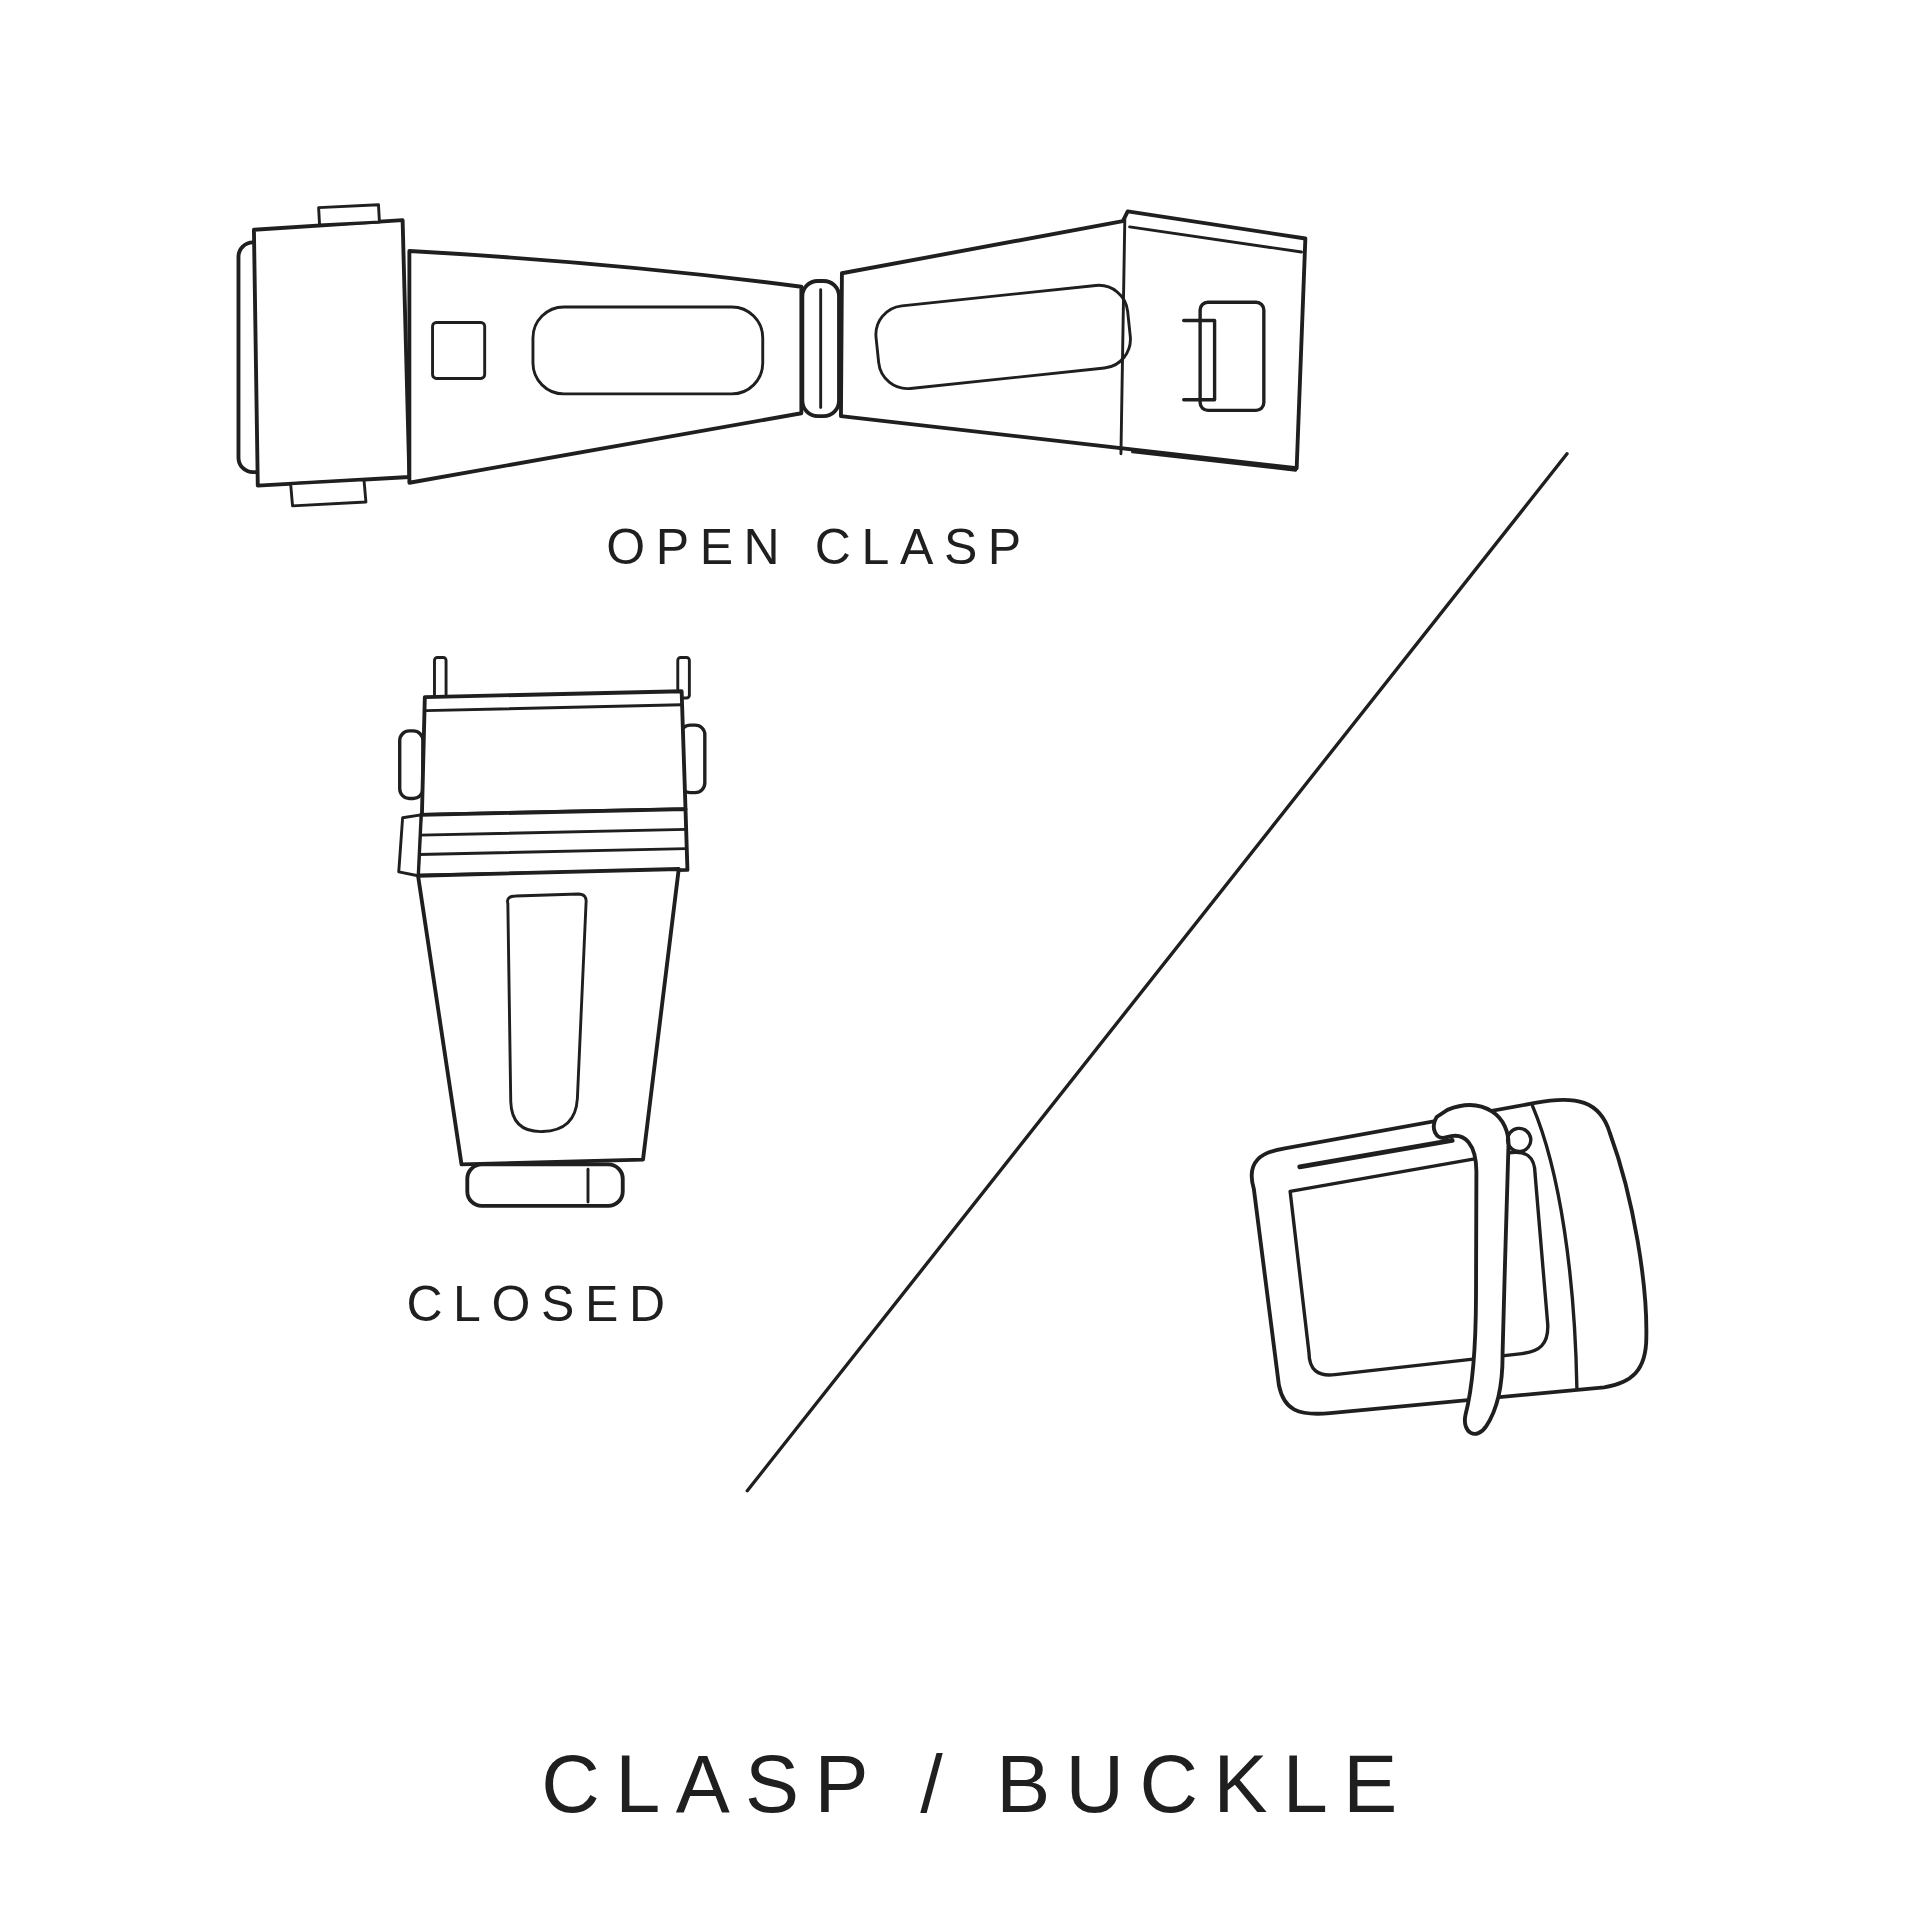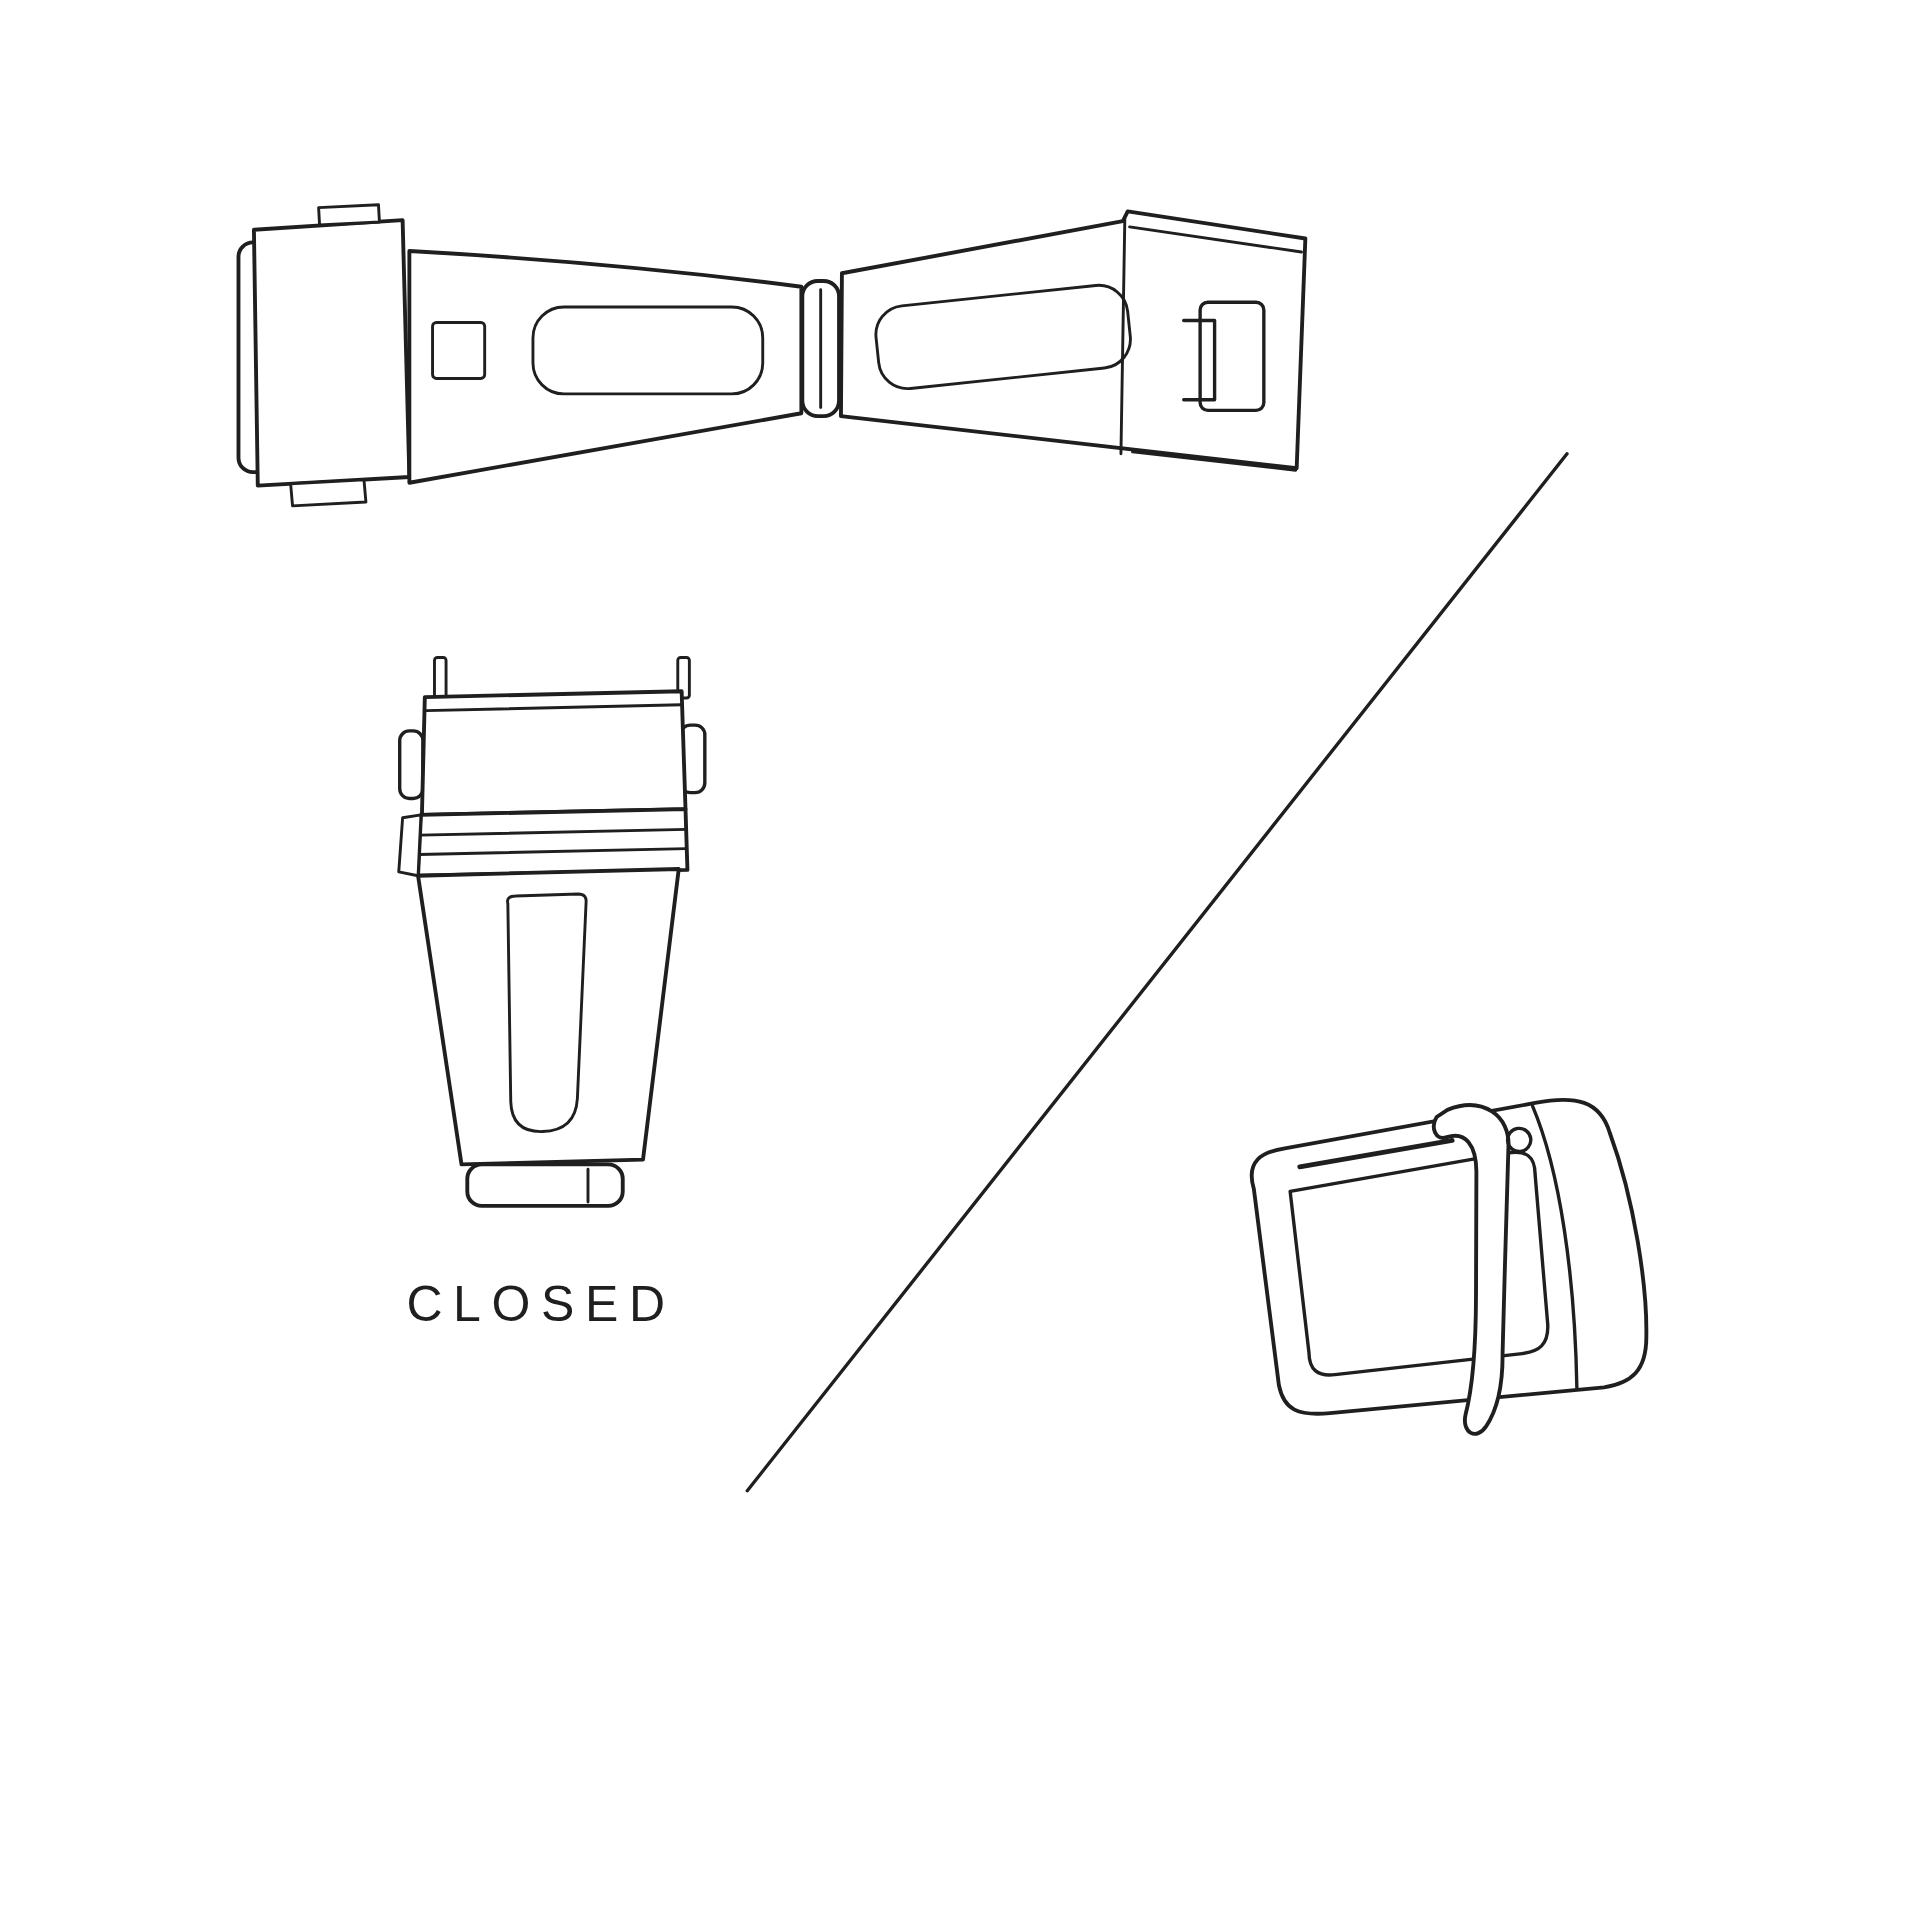--- a/index.html
+++ b/index.html
@@ -119,17 +119,19 @@
       <line x1="-145" y1="-122" x2="15" y2="-130" stroke-width="5"></line>
 
       <path d="M14,-162 C52,-172 78,-148 72,-116 L52,15 L40,95 C36,130 28,152 14,168
                C2,182 -12,172 -6,154 C6,124 14,80 20,32 L36,-95
                C39,-122 30,-138 10,-134 C-2,-131 -6,-146 2,-156 Z"></path>
 
       <circle cx="84" cy="-122" r="12" fill="none" stroke-width="3.5"></circle>
     </g>
   </svg>
 
+  <div class="caption" style="left:819px; top:518px;">OPEN CLASP</div>
 
   <div class="caption" style="left:541px; top:1251px;margin-top:24px;">CLOSED</div>
 
+  <div class="title" style="left:977px; top:1738px;">CLASP / BUCKLE</div>
 </div>
 
 
 </body></html>

